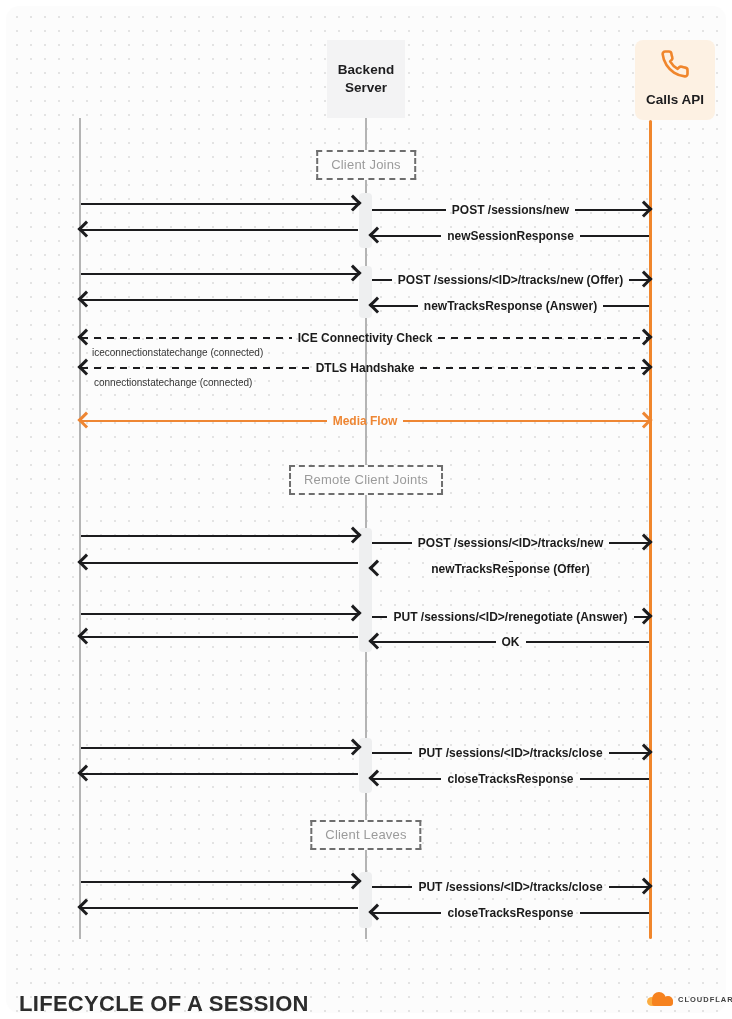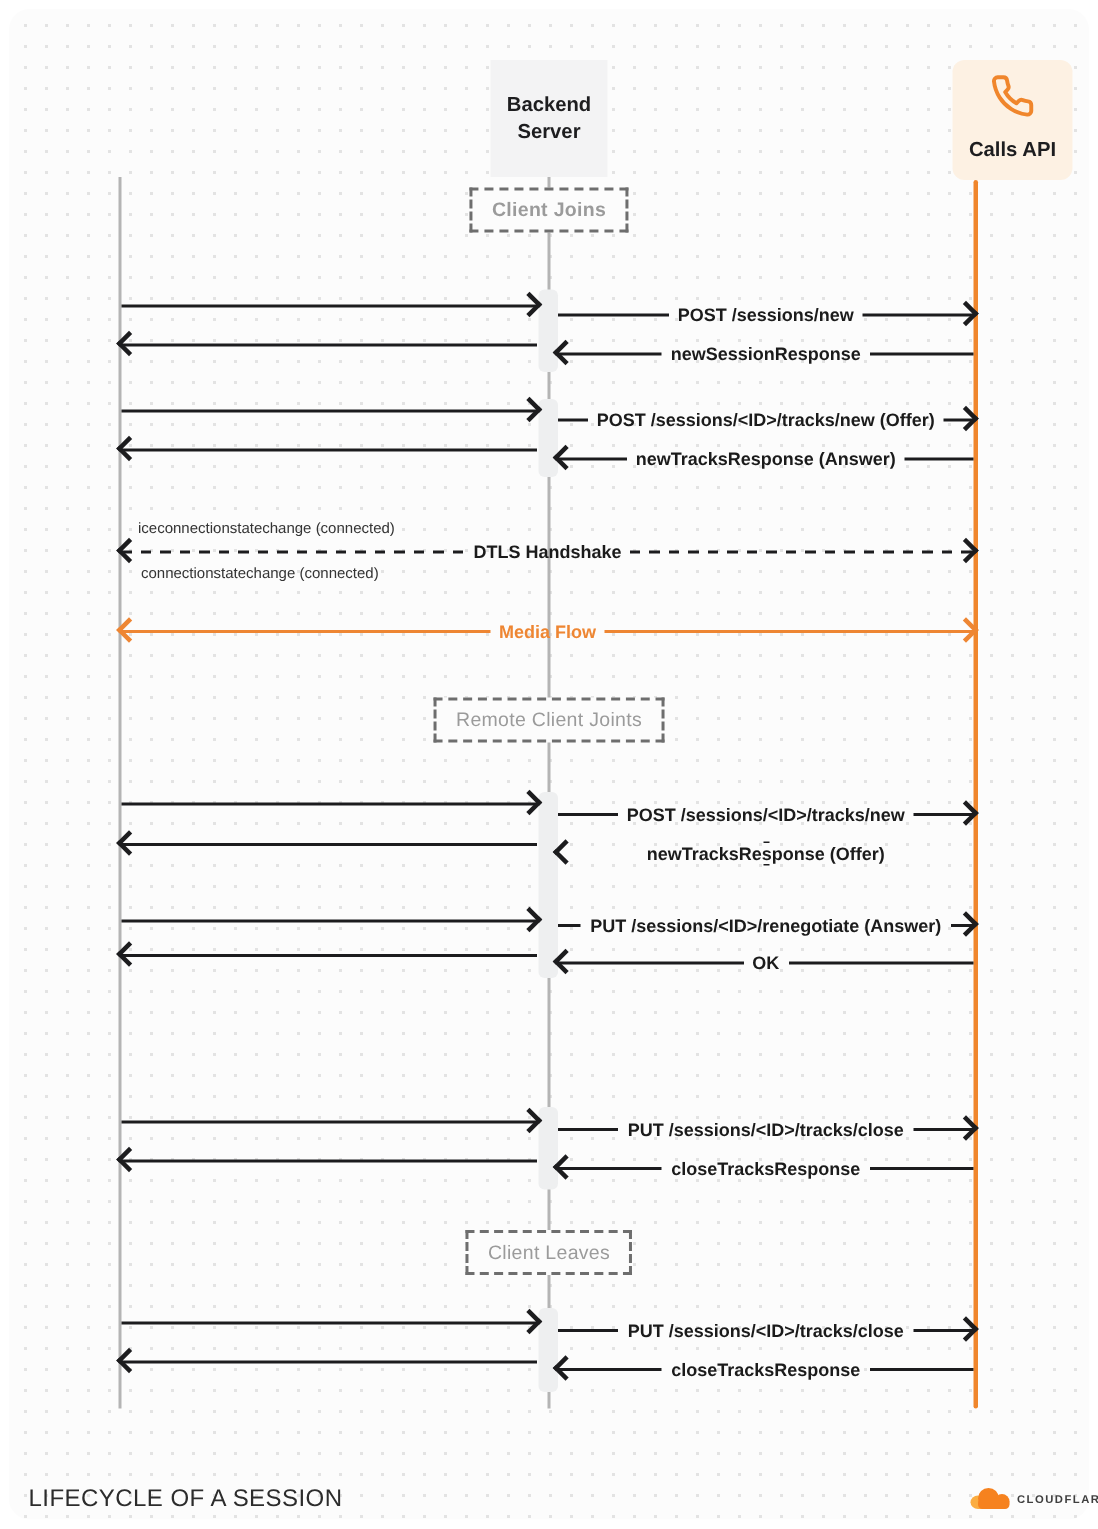--- a/index.html
+++ b/index.html
@@ -52,21 +52,21 @@
   .lbl.orange{color:#ee8633;}
   .chev{position:absolute;width:9px;height:9px;border-top:3px solid #1c1c1e;border-right:3px solid #1c1c1e;top:50%;}
   .chev-r{right:-1px;transform:translateY(-58%) rotate(45deg);}
   .chev-l{left:-1px;transform:translateY(-58%) rotate(-135deg);}
   .chev.orange{border-color:#ee8633;}
   .sub{
     position:absolute;font-size:10px;color:#343434;white-space:nowrap;line-height:11px;
   }
   
   .footer-title{
-    position:absolute;left:13px;top:985px;font-size:16px;font-weight:400;
+    position:absolute;left:13px;top:985px;font-size:22px;font-weight:700;
     letter-spacing:.3px;color:#2c2c2c;
   }
   .brand{position:absolute;left:641px;top:984px;display:flex;align-items:center;gap:3px;}
   .cloud{position:relative;width:28px;height:18px;}
   .cloud .c1{position:absolute;left:5px;top:2px;width:14px;height:14px;border-radius:50%;background:#f6821f;}
   .cloud .c2{position:absolute;right:2px;top:6px;width:10px;height:10px;border-radius:50%;background:#f6821f;}
   .cloud .base{position:absolute;left:5px;right:2px;bottom:2px;height:7px;border-radius:3px;background:#f6821f;}
   .cloud .lite{position:absolute;left:0;bottom:2px;width:10px;height:9px;border-radius:50% 50% 2px 50%;background:#fbad41;}
   .brand-text{font-size:7.5px;font-weight:700;letter-spacing:1px;color:#3f3f3f;}
 </style>
@@ -90,21 +90,21 @@
   </div>
   <div class="actor api" style="left:629px;">
     <span>
       <svg width="30" height="30" viewBox="0 0 24 24" fill="none" stroke="#f0862c" stroke-width="2.1" stroke-linecap="round" stroke-linejoin="round">
         <path d="M22 16.92v3a2 2 0 0 1-2.18 2 19.79 19.79 0 0 1-8.63-3.07 19.5 19.5 0 0 1-6-6 19.79 19.79 0 0 1-3.07-8.67A2 2 0 0 1 4.11 2h3a2 2 0 0 1 2 1.72 12.84 12.84 0 0 0 .7 2.81 2 2 0 0 1-.45 2.11L8.09 9.91a16 16 0 0 0 6 6l1.27-1.27a2 2 0 0 1 2.11-.45 12.84 12.84 0 0 0 2.81.7A2 2 0 0 1 22 16.92z"></path>
       </svg>
     </span>
     <span class="api-label">Calls API</span>
   </div>
 
-  <div class="phase" style="top:119px;font-weight:bold;">Client Joins</div>
+  <div class="phase" style="top:144px;">Client Joins</div>
   <div class="phase" style="top:459px;">Remote Client Joints</div>
   <div class="phase" style="top:814px;">Client Leaves</div>
 
   <div class="larrow" style="top:192px;">
     <span class="seg"></span>
     <span class="chev chev-r"></span>
   </div>
   <div class="rmsg" style="top:196px;">
     <span class="seg"></span>
     <span class="lbl">POST /sessions/new</span>
@@ -136,20 +136,27 @@
     <span class="chev chev-l"></span>
     <span class="seg"></span>
   </div>
   <div class="rmsg" style="top:292px;">
     <span class="chev chev-l"></span>
     <span class="seg"></span>
     <span class="lbl">newTracksResponse (Answer)</span>
     <span class="seg"></span>
   </div>
 
+  <div class="wmsg" style="top:324px;">
+    <span class="chev chev-l"></span>
+    <span class="seg dash"></span>
+    <span class="lbl">ICE Connectivity Check</span>
+    <span class="seg dash"></span>
+    <span class="chev chev-r"></span>
+  </div>
   <div class="sub" style="left:86px;top:341px;">iceconnectionstatechange (connected)</div>
 
   <div class="wmsg" style="top:354px;">
     <span class="chev chev-l"></span>
     <span class="seg dash"></span>
     <span class="lbl">DTLS Handshake</span>
     <span class="seg dash"></span>
     <span class="chev chev-r"></span>
   </div>
   <div class="sub" style="left:88px;top:371px;">connectionstatechange (connected)</div>

